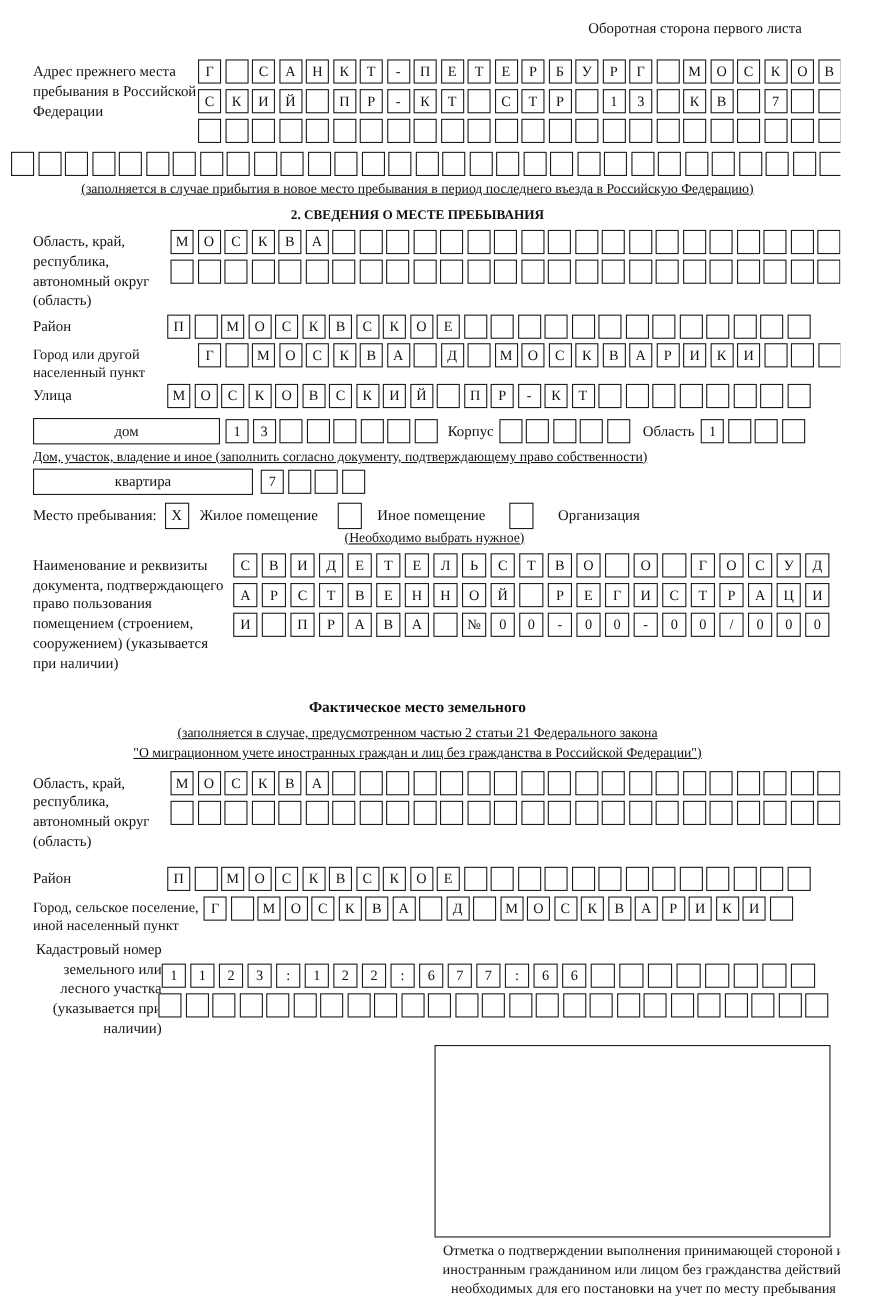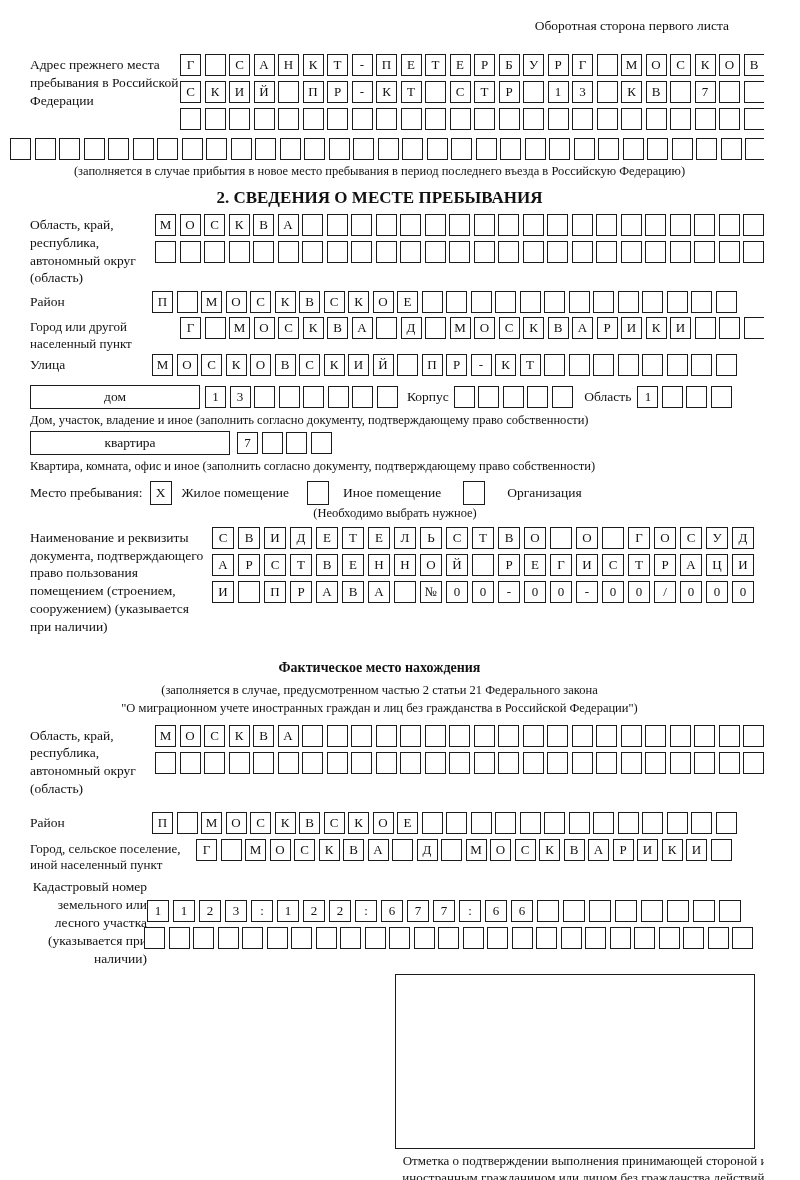--- a/index.html
+++ b/index.html
@@ -23,23 +23,23 @@
     border:1.6px solid #1c1c1c; display:flex; align-items:center; justify-content:center;
     font-size:13px; background:#fff;
   }
   .crow.wide .cell { width:22px; margin-right:4px; }
   .colrows { display:flex; flex-direction:column; }
   .colrows .crow { margin-bottom:5px; }
   .namedbox {
     border:1.6px solid #1c1c1c; height:24px; flex:none;
     display:flex; align-items:center; justify-content:center; font-size:13.5px;
   }
-  .caption { font-size:12.5px; }
+  .caption { font-size:12.5px;text-decoration:underline; }
   .center { text-align:center; }
-  .sec-title { font-size:17px; font-weight:bold; text-align:center; }
+  .sec-title { font-size:12px; font-weight:bold; text-align:center; }
   .inline-lbl { font-size:13.5px; line-height:24px; flex:none; }
   .checkbox {
     width:22px; height:24px; border:1.6px solid #1c1c1c; flex:none;
     display:flex; align-items:center; justify-content:center; font-size:13.5px;
   }
   .stamp-box { border:1.6px solid #1c1c1c; width:360px; height:175px; margin-left:365px; }
   .stamp-caption { width:420px; margin-left:345px; font-size:13px; line-height:1.3; text-align:center; }
 </style>
 </head>
 <body>
@@ -350,21 +350,20 @@
 
   <div class="frow" style="margin-top:3px; align-items:center;">
     <div class="namedbox" style="width:200px;">квартира</div>
     <div class="crow" style="margin-left:7px;">
         <span class="cell">7</span>
         <span class="cell"></span>
         <span class="cell"></span>
         <span class="cell"></span>
       </div>
   </div>
-  <div class="caption" style="margin-top:4px;">Квартира, комната, офис и иное (заполнить согласно документу, подтверждающему право собственности)</div>
 
   <div class="frow" style="margin-top:7px; align-items:center;">
     <div class="inline-lbl">Место пребывания:</div>
     <div class="checkbox" style="margin-left:7px;">X</div>
     <div class="inline-lbl" style="margin-left:10px;">Жилое помещение</div>
     <div class="checkbox" style="margin-left:18px;"></div>
     <div class="inline-lbl" style="margin-left:14px;">Иное помещение</div>
     <div class="checkbox" style="margin-left:22px;"></div>
     <div class="inline-lbl" style="margin-left:22px;">Организация</div>
   </div>
@@ -438,21 +437,21 @@
           <span class="cell">0</span>
           <span class="cell">0</span>
           <span class="cell">/</span>
           <span class="cell">0</span>
           <span class="cell">0</span>
           <span class="cell">0</span>
         </div>
     </div>
   </div>
 
-  <div class="sec-title" style="margin-top:24px; font-size:14px;">Фактическое место нахождения</div>
+  <div class="sec-title" style="margin-top:24px; font-size:14px;">Фактическое место земельного</div>
   <div class="caption center" style="margin-top:7px;">(заполняется в случае, предусмотренном частью 2 статьи 21 Федерального закона</div>
   <div class="caption center" style="margin-top:3px;">"О миграционном учете иностранных граждан и лиц без гражданства в Российской Федерации")</div>
 
   <div class="frow" style="margin-top:9px;">
     <div class="flabel w125">Область, край, республика, автономный округ (область)</div>
     <div class="colrows">
       <div class="crow">
           <span class="cell">М</span>
           <span class="cell">О</span>
           <span class="cell">С</span>
@@ -532,21 +531,21 @@
         <span class="cell"></span>
         <span class="cell"></span>
         <span class="cell"></span>
         <span class="cell"></span>
         <span class="cell"></span>
         <span class="cell"></span>
         <span class="cell"></span>
       </div>
   </div>
 
-  <div class="frow" style="margin-top:5px;gap:11px;">
+  <div class="frow" style="margin-top:5px;">
     <div class="flabel lblsm w155">Город, сельское поселение, иной населенный пункт</div>
     <div class="crow">
         <span class="cell">Г</span>
         <span class="cell"></span>
         <span class="cell">М</span>
         <span class="cell">О</span>
         <span class="cell">С</span>
         <span class="cell">К</span>
         <span class="cell">В</span>
         <span class="cell">А</span>

